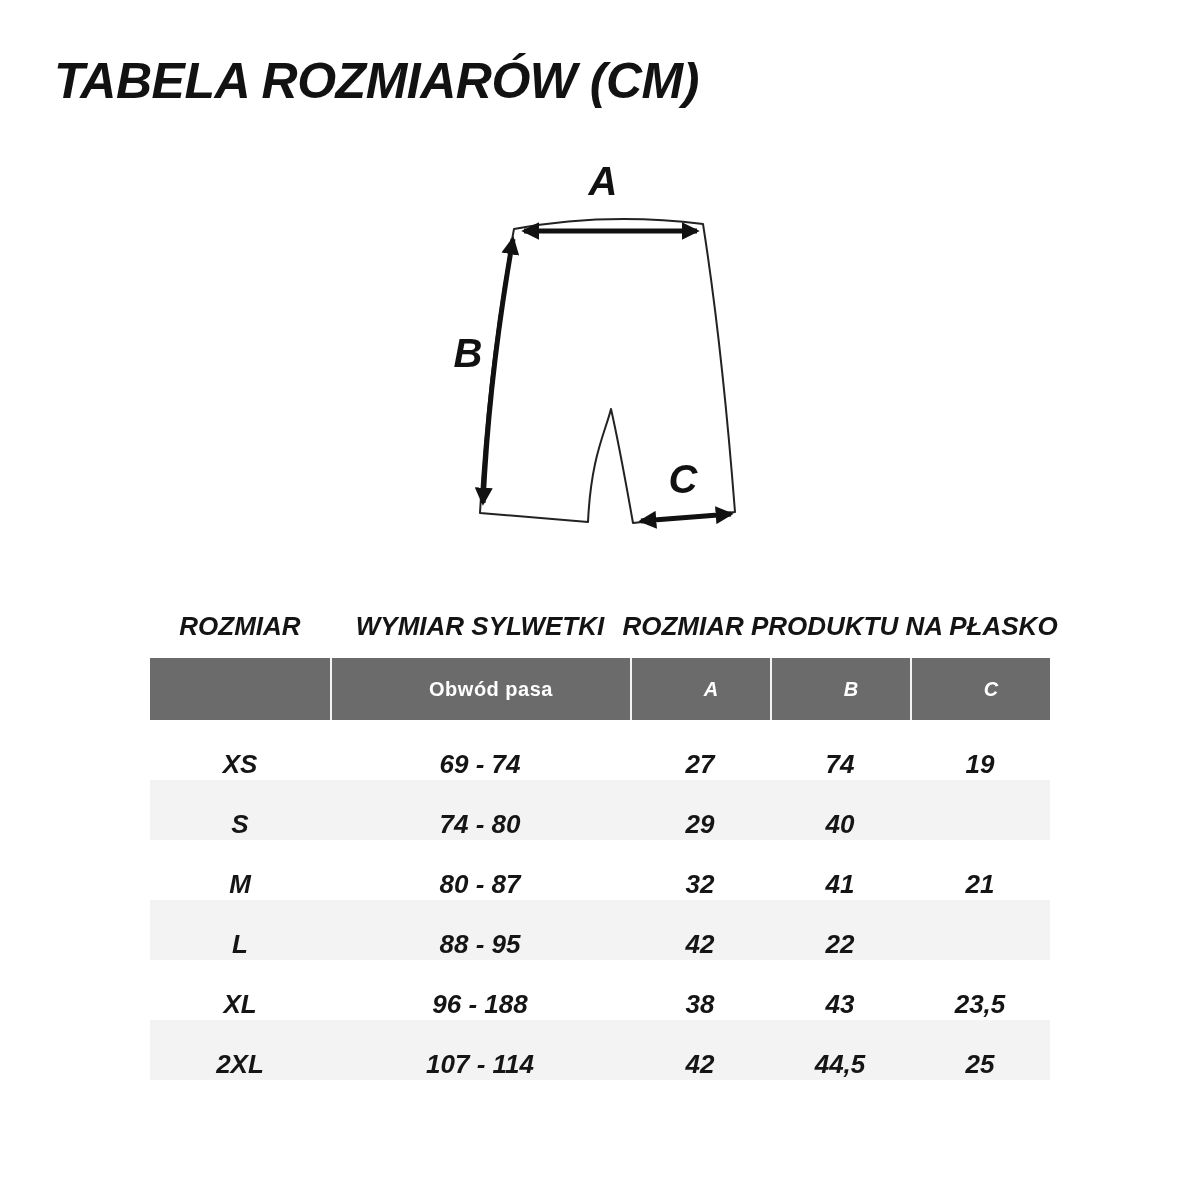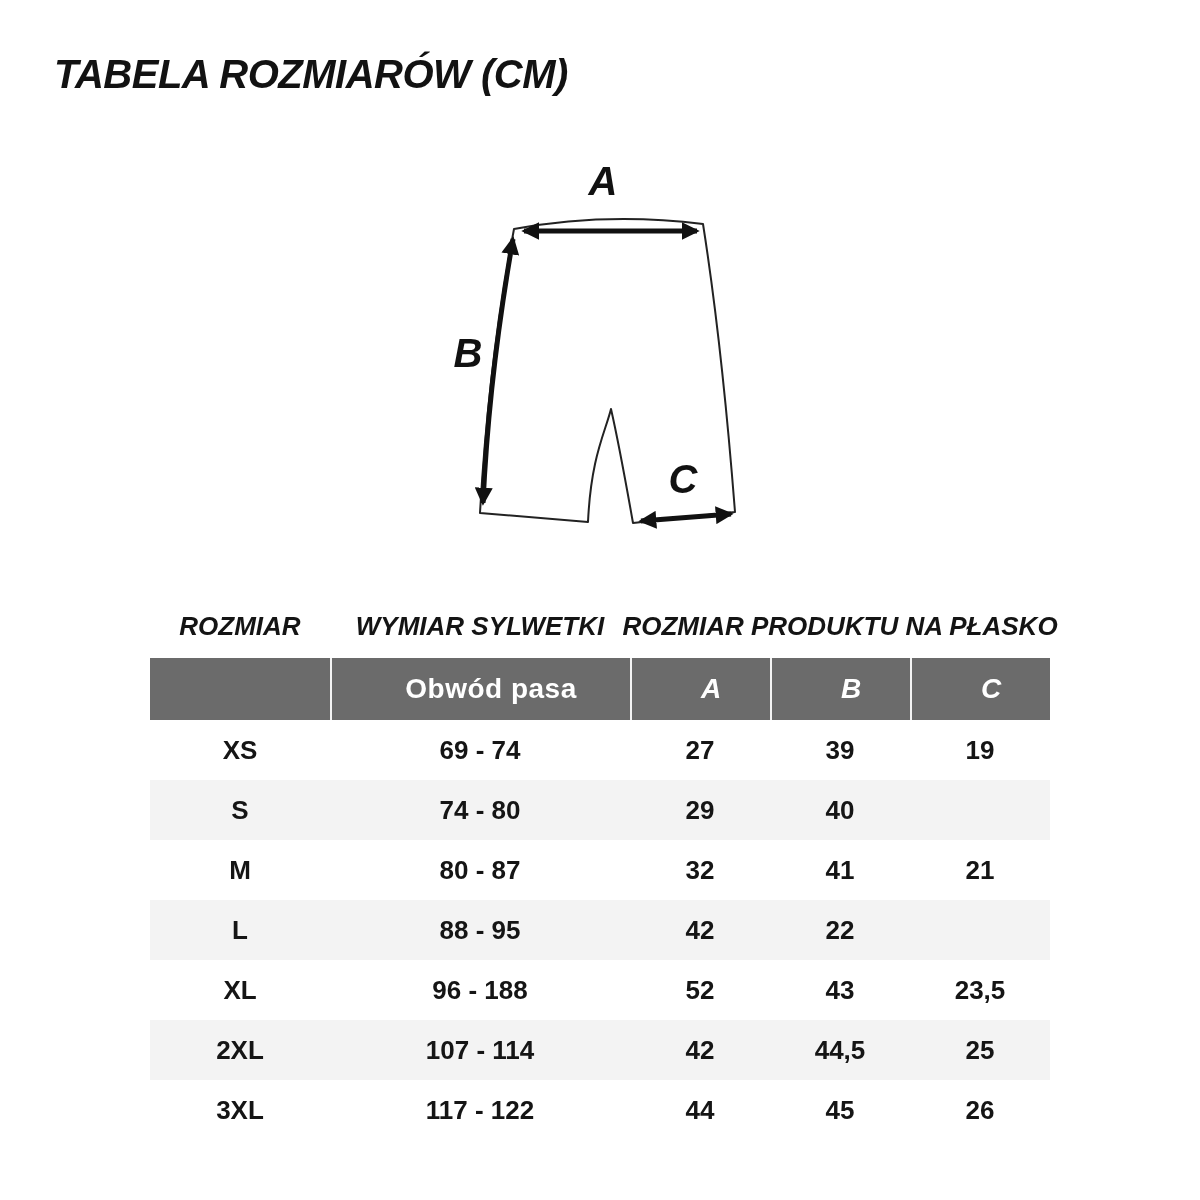--- a/index.html
+++ b/index.html
@@ -13,21 +13,21 @@
     position: relative;
     width: 1200px; height: 1200px;
     background: #ffffff;
     overflow: hidden;
   }
 
   
   .page-title {
     position: absolute;
     left: 54px; top: 52px;
-    font-size: 40px;
+    font-size: 50px;
     font-weight: bold;
     font-style: italic;
     letter-spacing: -0.5px;
     color: #121212;
     white-space: nowrap;
   }
 
   
   .diagram {
     position: absolute;
@@ -66,37 +66,39 @@
     left: 150px; top: 658px;
     width: 900px;
   }
   .thead {
     display: flex;
     height: 62px;
     background: #6b6b6b;
     color: #ffffff;
   }
   .thead .cell {
-    font-size: 28px;
+    font-size: 20px;
     font-weight: bold;
     font-style: italic;
     padding-left: 20px;
   }
   .thead .cell + .cell { border-left: 2px solid #f4f4f4; }
   .thead .c-waist {
     font-style: normal;
     font-weight: 600;
     letter-spacing: 0.5px;
   }
   .trow {
     display: flex;
     height: 60px;
     font-size: 26px;
     font-weight: bold;
+    font-style: italic;
     color: #151515;
+    align-items: flex-end;
   }
   
   .size-table > .trow:nth-child(odd) { background: #f3f3f3; }
   .cell {
     display: flex;
     align-items: center;
     justify-content: center;
     white-space: nowrap;
   }
   .c-size  { width: 180px; }
@@ -150,21 +152,21 @@
       <div class="cell c-waist">Obwód pasa</div>
       <div class="cell c-a">A</div>
       <div class="cell c-b">B</div>
       <div class="cell c-c">C</div>
     </div>
 
     <div class="trow">
       <div class="cell c-size">XS</div>
       <div class="cell c-waist">69 - 74</div>
       <div class="cell c-a">27</div>
-      <div class="cell c-b">39</div>
+      <div class="cell c-b">74</div>
       <div class="cell c-c">19</div>
     </div>
 
     <div class="trow">
       <div class="cell c-size">S</div>
       <div class="cell c-waist">74 - 80</div>
       <div class="cell c-a">29</div>
       <div class="cell c-b">40</div>
     </div>
 
@@ -179,35 +181,28 @@
     <div class="trow">
       <div class="cell c-size">L</div>
       <div class="cell c-waist">88 - 95</div>
       <div class="cell c-b">42</div>
       <div class="cell c-c">22</div>
     </div>
 
     <div class="trow">
       <div class="cell c-size">XL</div>
       <div class="cell c-waist">96 - 188</div>
-      <div class="cell c-a">52</div>
+      <div class="cell c-a">38</div>
       <div class="cell c-b">43</div>
       <div class="cell c-c">23,5</div>
     </div>
 
     <div class="trow">
       <div class="cell c-size">2XL</div>
       <div class="cell c-waist">107 - 114</div>
       <div class="cell c-a">42</div>
       <div class="cell c-b">44,5</div>
       <div class="cell c-c">25</div>
     </div>
 
-    <div class="trow">
-      <div class="cell c-size">3XL</div>
-      <div class="cell c-waist">117 - 122</div>
-      <div class="cell c-a">44</div>
-      <div class="cell c-b">45</div>
-      <div class="cell c-c">26</div>
-    </div>
 
   </div>
 </div>
 
 </body></html>

